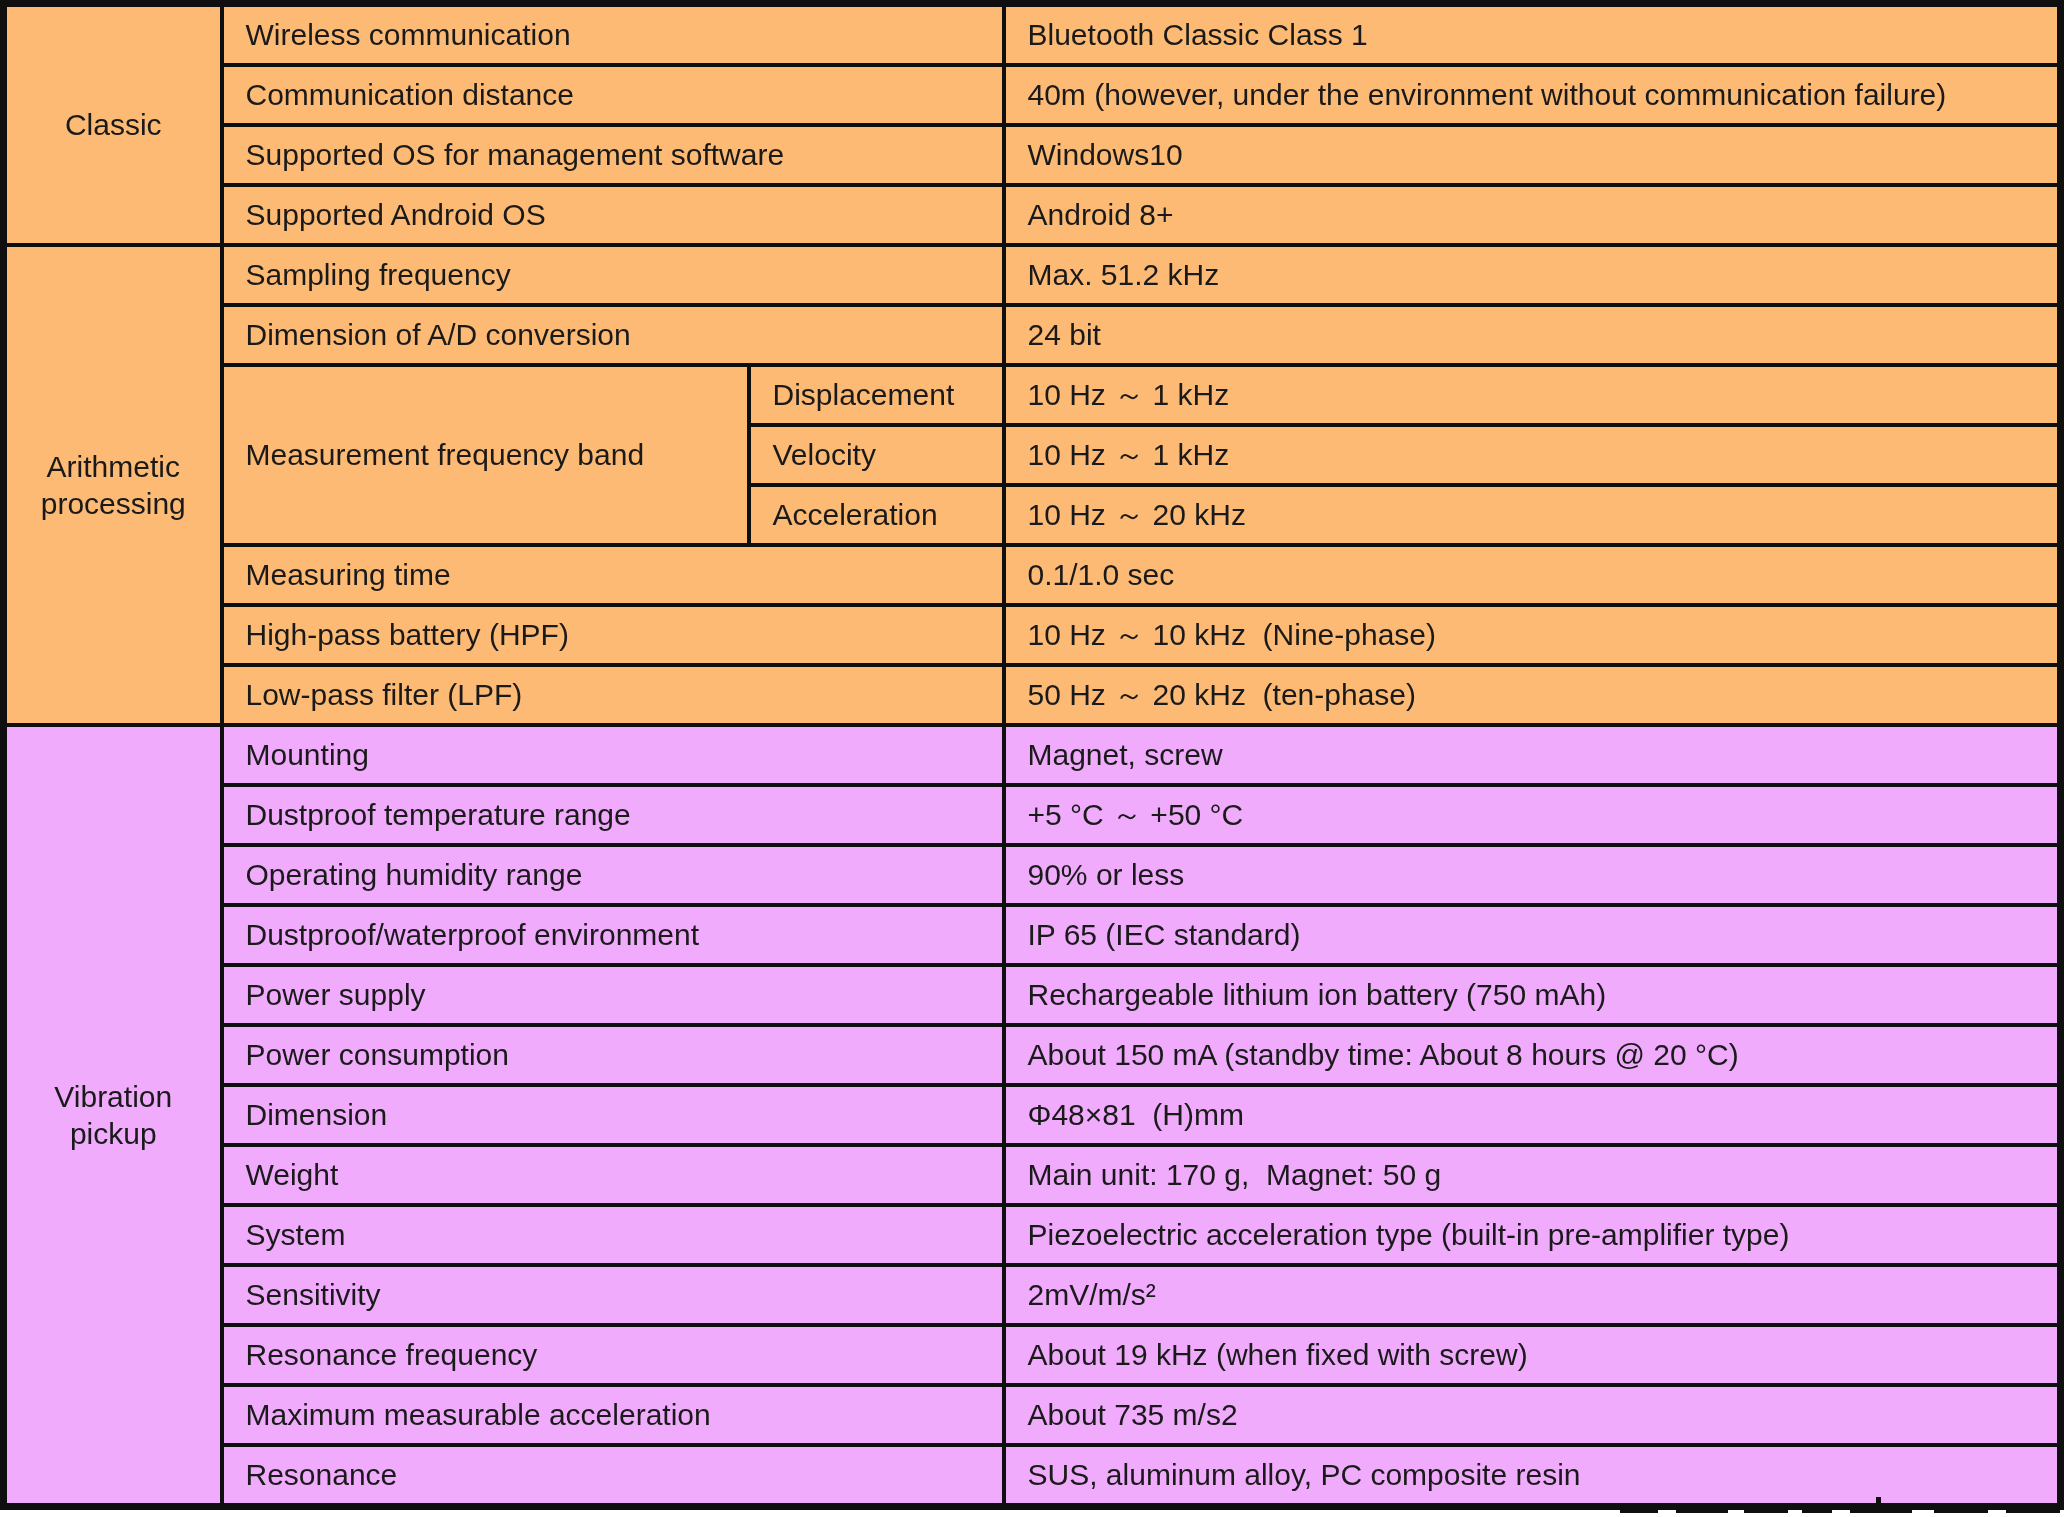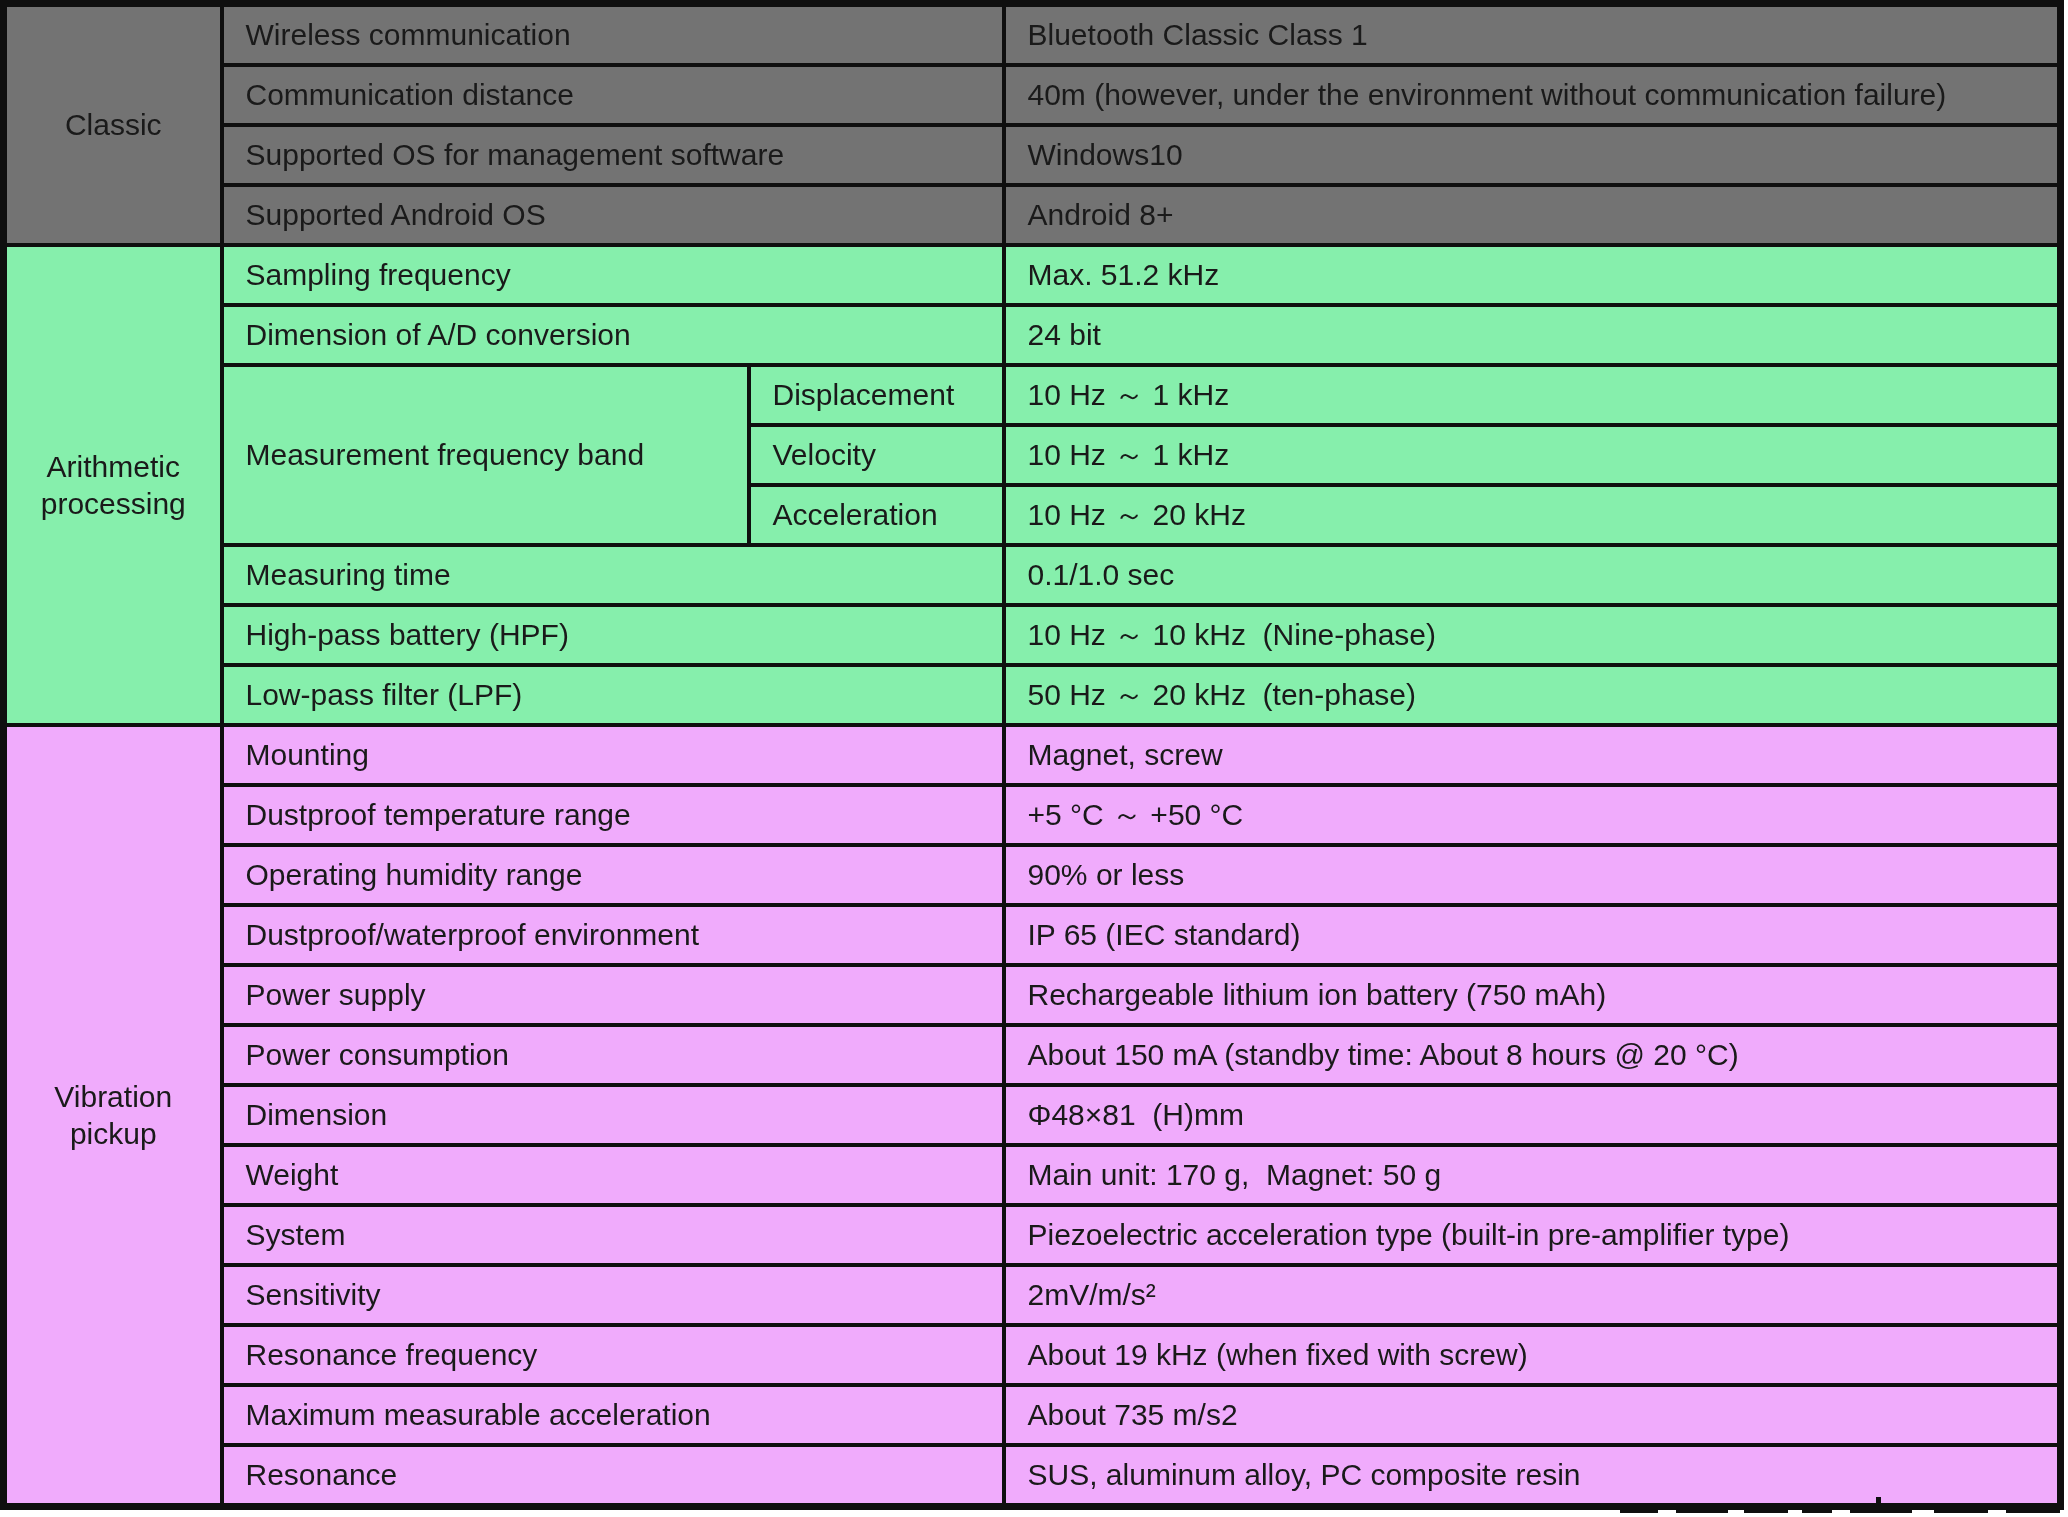--- a/index.html
+++ b/index.html
@@ -32,22 +32,22 @@
   }
   .spec-table {
     border: 7px solid #0f0f0f;
   }
   .spec-table td.title {
     text-align: center;
     padding: 0 6px;
     white-space: pre-line;
     line-height: 1.25;
   }
-  .sec-common td { background: #737373; }
-  .sec-arith  td { background: #86efac; }
+  .sec-common td { background: #fdba74; }
+  .sec-arith  td { background: #fdba74; }
   .sec-vib    td { background: #f0abfc; }
 
   
   .artifact {
     position: absolute;
     top: 1503px;
     left: 0;
     width: 2068px;
     height: 14px;
     pointer-events: none;

